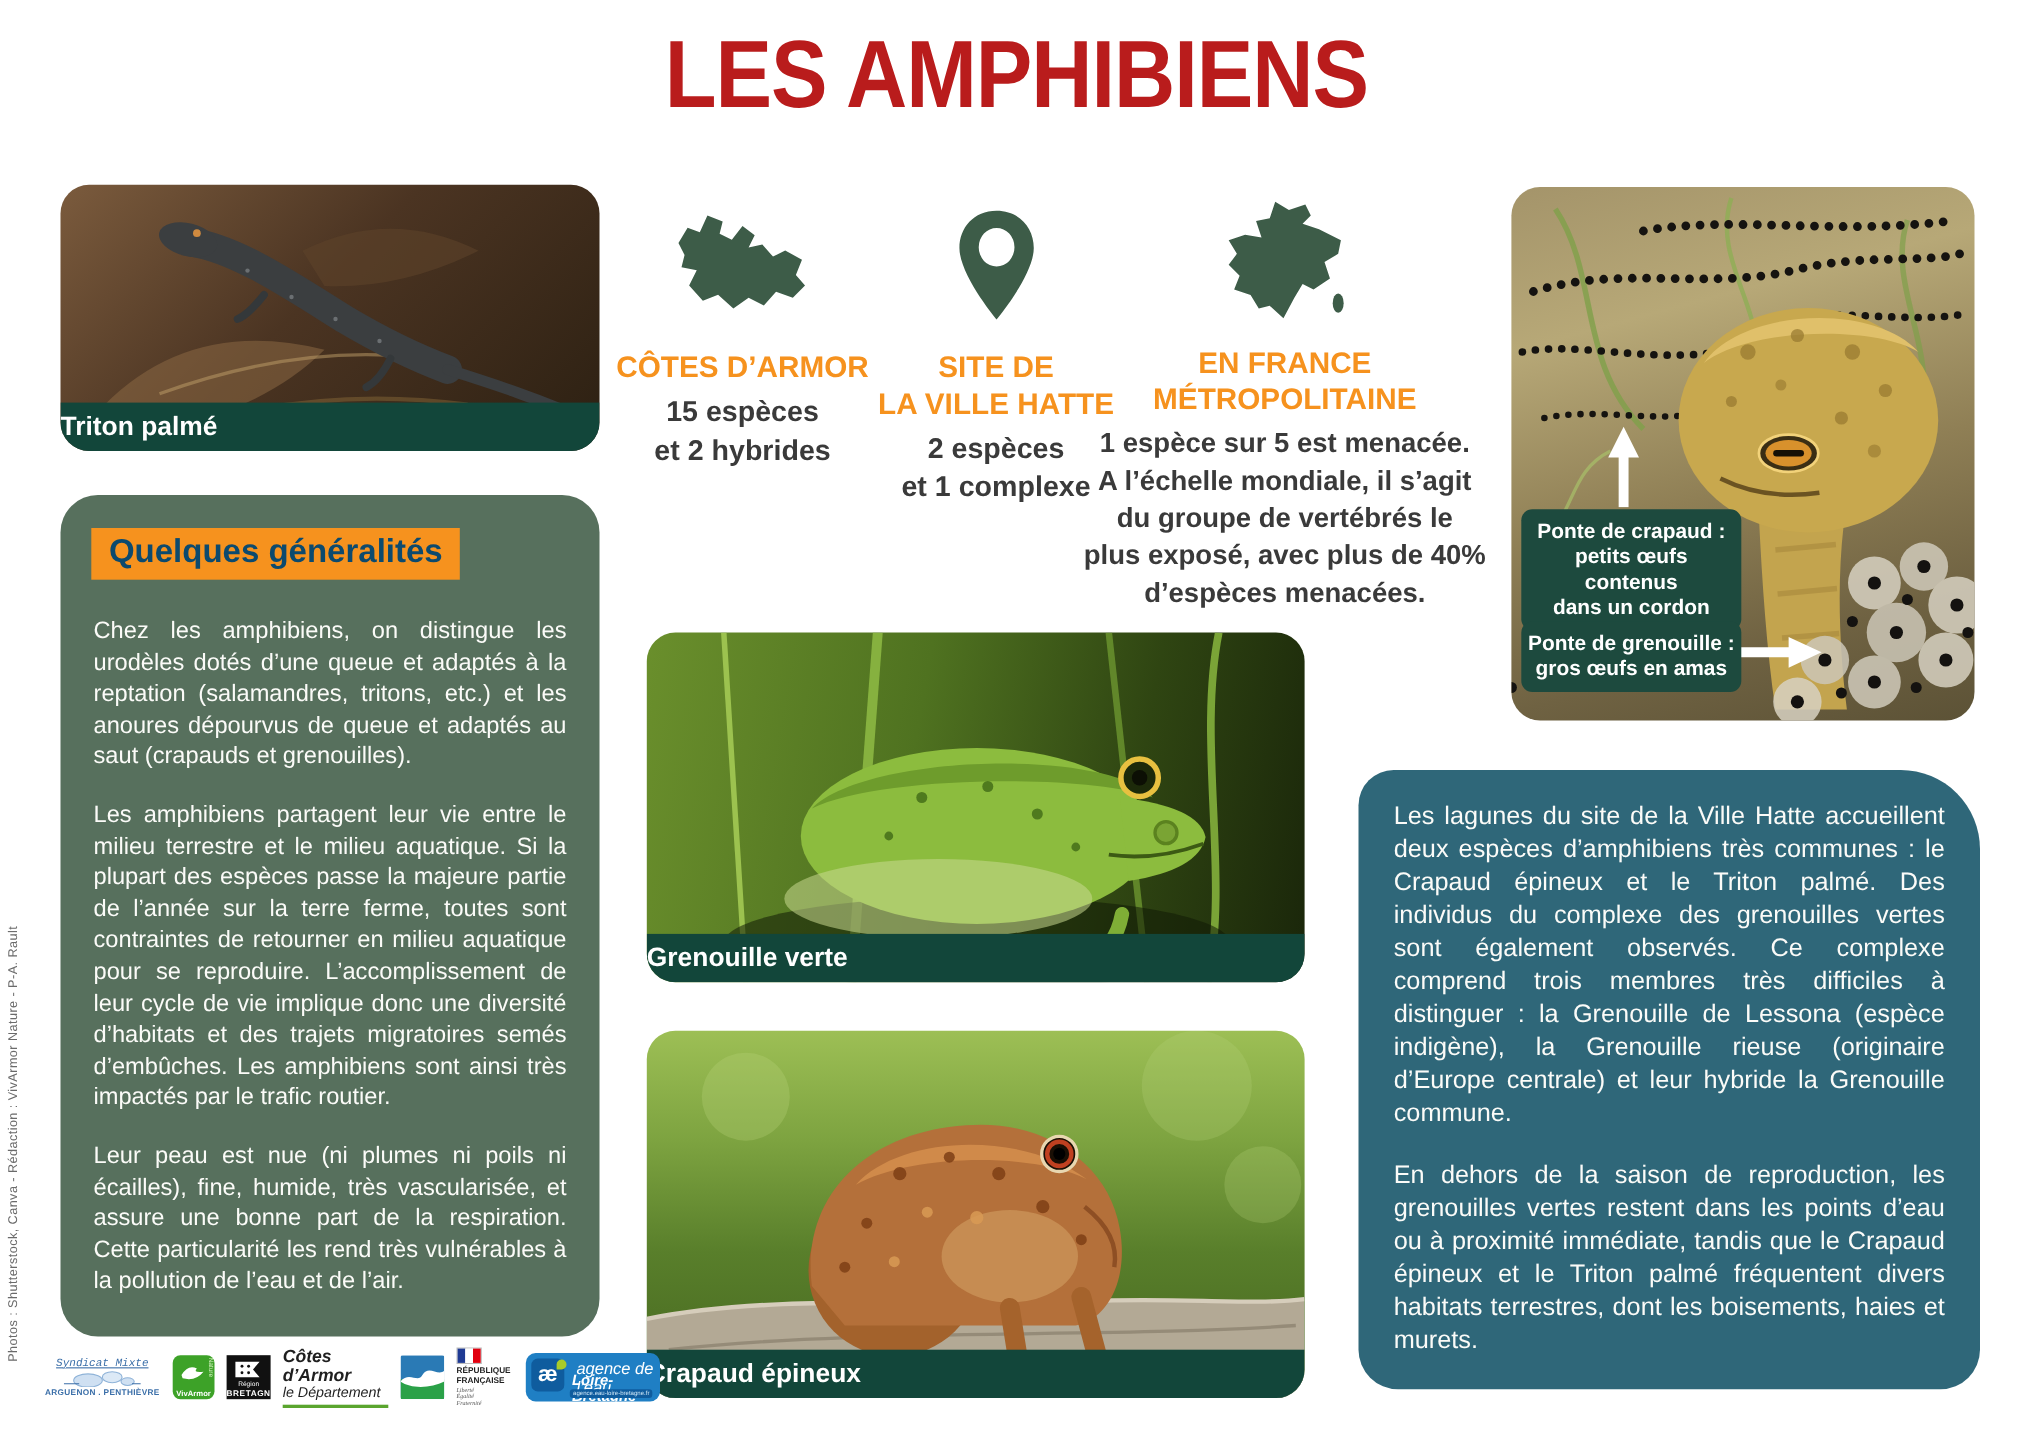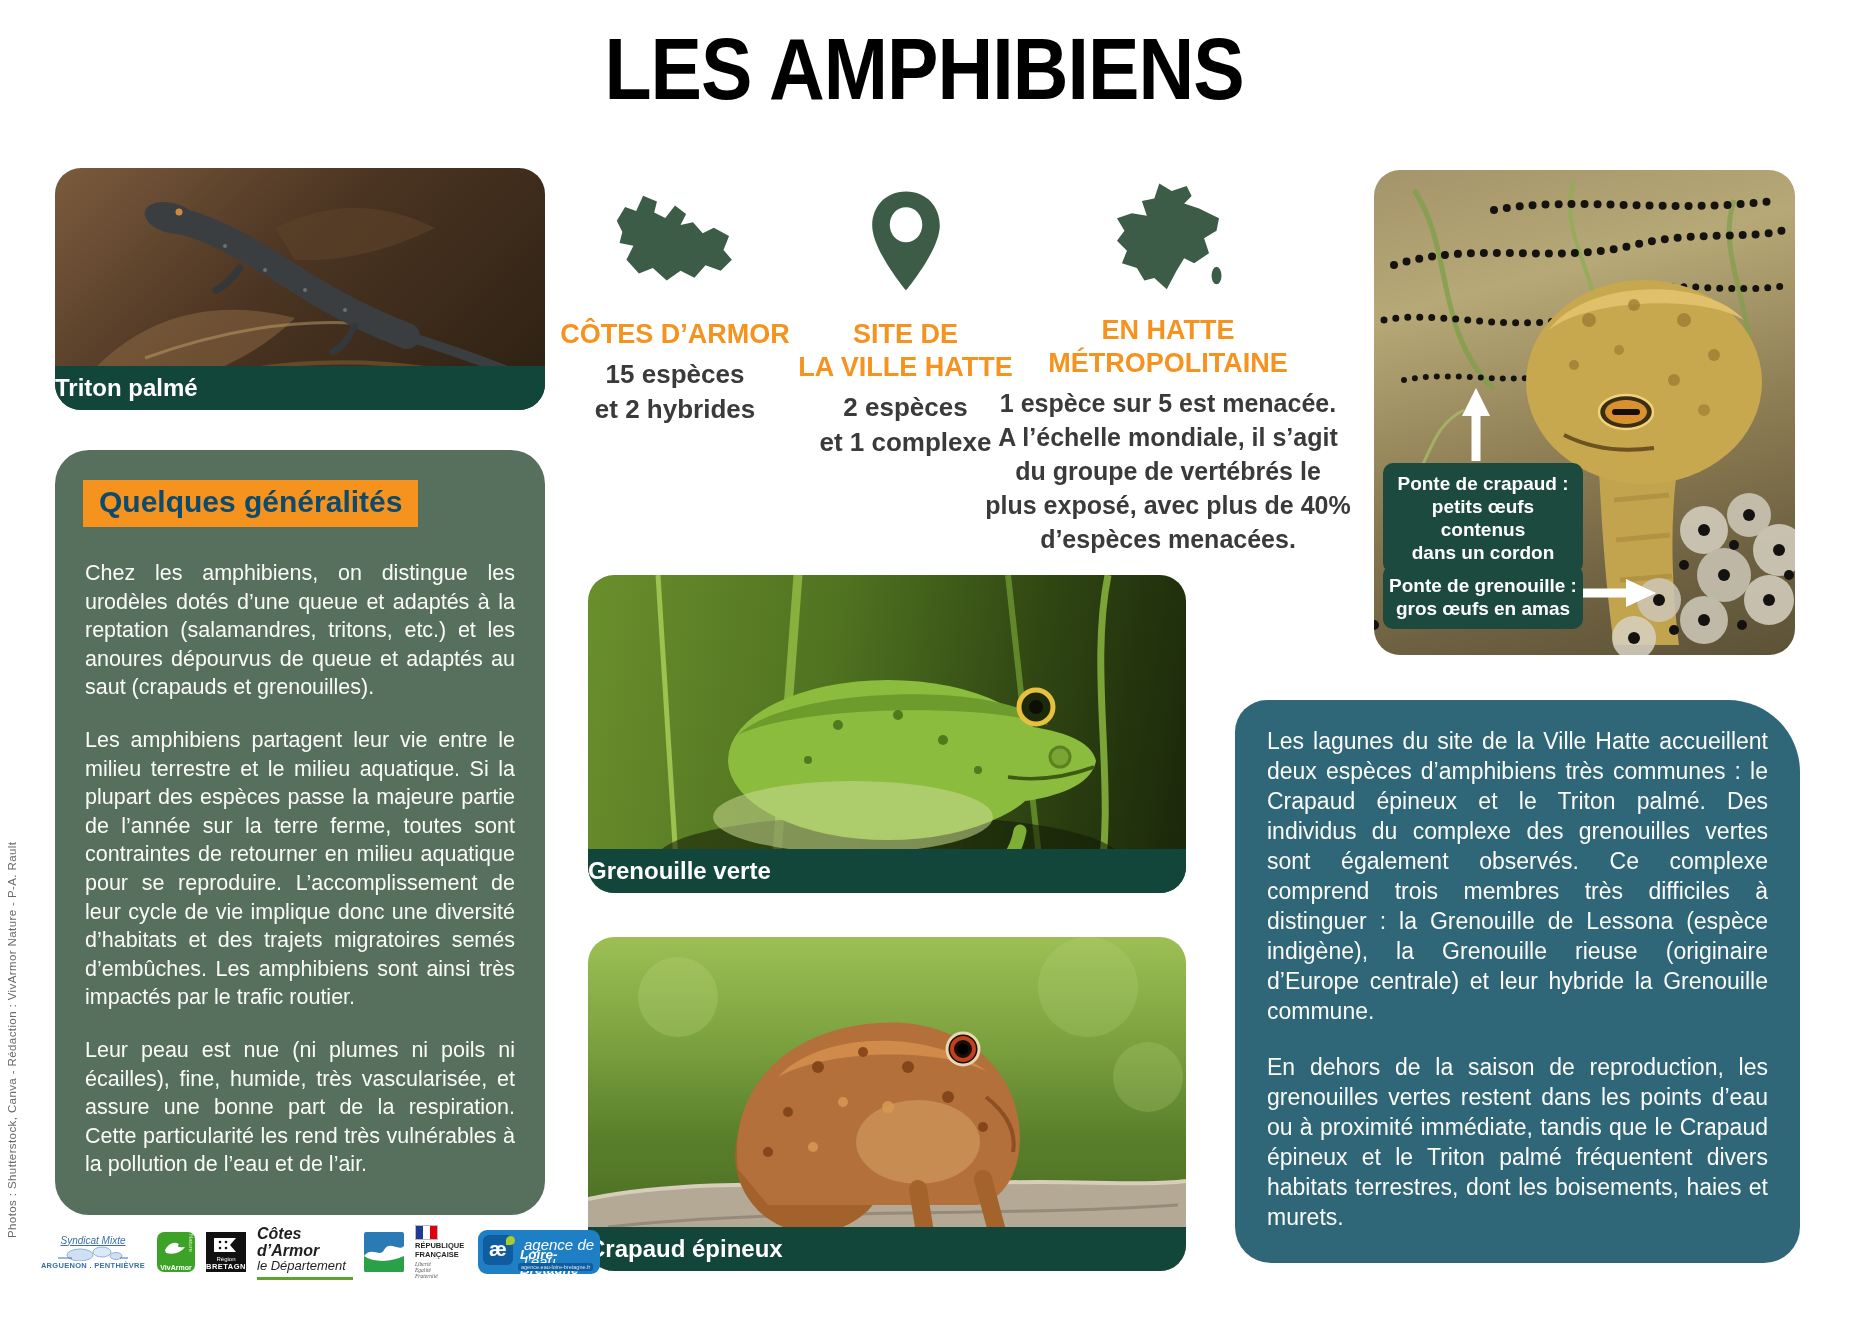--- a/index.html
+++ b/index.html
@@ -3,21 +3,21 @@
 <meta charset="utf-8">
 <style>
   html,body{margin:0;padding:0;background:#ffffff;}
   #poster{
     position:relative;width:1849px;height:1321px;background:#ffffff;overflow:hidden;
     font-family:"Liberation Sans", sans-serif;
   }
   
   .title{
     position:absolute;left:0;top:22px;width:100%;text-align:center;
-    font-size:82px;font-weight:bold;color:#000000;letter-spacing:-1px;
+    font-size:82px;font-weight:bold;color:#b91c1c;letter-spacing:-1px;
   }
   .title span{display:inline-block;transform:scaleX(.94) scaleY(1.06);transform-origin:center;}
   
   .photo{position:absolute;border-radius:26px;overflow:hidden;}
   .photo svg.art{position:absolute;left:0;top:0;width:100%;height:100%;}
   .caption{
     position:absolute;left:0;bottom:0;width:100%;height:44px;background:#12463a;
     color:#ffffff;font-weight:bold;font-size:24px;line-height:44px;
   }
   #photo-triton{left:55px;top:168px;width:490px;height:242px;
@@ -67,21 +67,21 @@
   
   #credits{
     position:absolute;left:6px;top:820px;height:440px;
     writing-mode:vertical-rl;transform:rotate(180deg);
     font-size:11.5px;color:#6a6a6a;letter-spacing:.4px;text-align:center;
   }
   
   #logos{position:absolute;left:40px;top:1228px;height:48px;display:flex;align-items:center;gap:11px;}
   .logo{position:relative;flex:none;}
   #logo-syndicat{width:106px;text-align:center;color:#3a6ea8;}
-  #logo-syndicat .l1{font-family:Liberation Sans, sans-serif;font-style:italic;font-size:10px;text-decoration:underline;}
+  #logo-syndicat .l1{font-family:Liberation Mono, monospace;font-style:italic;font-size:10px;text-decoration:underline;}
   #logo-syndicat .bubbles{height:15px;}
   #logo-syndicat .l2{font-size:7.5px;font-weight:bold;letter-spacing:.3px;text-align:center;}
   #logo-vivarmor{width:38px;height:40px;background:#3da228;border-radius:7px;text-align:center;overflow:hidden;}
   #logo-vivarmor .l1{position:absolute;bottom:1px;left:0;width:100%;color:#fff;font-size:7px;font-weight:bold;}
   #logo-vivarmor .l2{position:absolute;top:2px;right:1px;color:#d7f3c2;font-size:6px;writing-mode:vertical-rl;}
   #logo-bretagne{width:40px;height:40px;background:#111111;text-align:center;overflow:hidden;}
   #logo-bretagne .l1{color:#fff;font-size:6px;margin-top:24px;}
   #logo-bretagne .l2{color:#fff;font-size:7.5px;font-weight:bold;letter-spacing:.5px;}
   #logo-cotes{width:96px;color:#1f1f1f;}
   #logo-cotes .l1{font-size:16px;font-weight:bold;font-style:italic;line-height:17px;}
@@ -160,21 +160,21 @@
 et 1 complexe</p>
   </div>
 
   <div class="stat" id="stat-2">
     <div class="icon">
       <svg width="112" height="126" viewBox="0 0 90 90">
         <path fill="#3d5c48" d="M38,2 L48,8 60,4 64,12 58,18 70,22 86,30 84,40 74,46 78,58 66,66 58,62 52,72 44,87 34,78 26,80 20,70 8,66 12,56 4,48 10,40 4,30 16,26 28,28 24,16 34,14 Z"></path>
         <ellipse cx="84" cy="76" rx="4" ry="7" fill="#3d5c48"></ellipse>
       </svg>
     </div>
-    <h3>EN HATTE
+    <h3>EN FRANCE
 MÉTROPOLITAINE</h3>
     <p>1 espèce sur 5 est menacée.
 A l’échelle mondiale, il s’agit
 du groupe de vertébrés le
 plus exposé, avec plus de 40%
 d’espèces menacées.</p>
   </div>
 
   <div class="photo" id="photo-toad">
     <svg class="art" viewBox="0 0 421 485" preserveAspectRatio="none">

